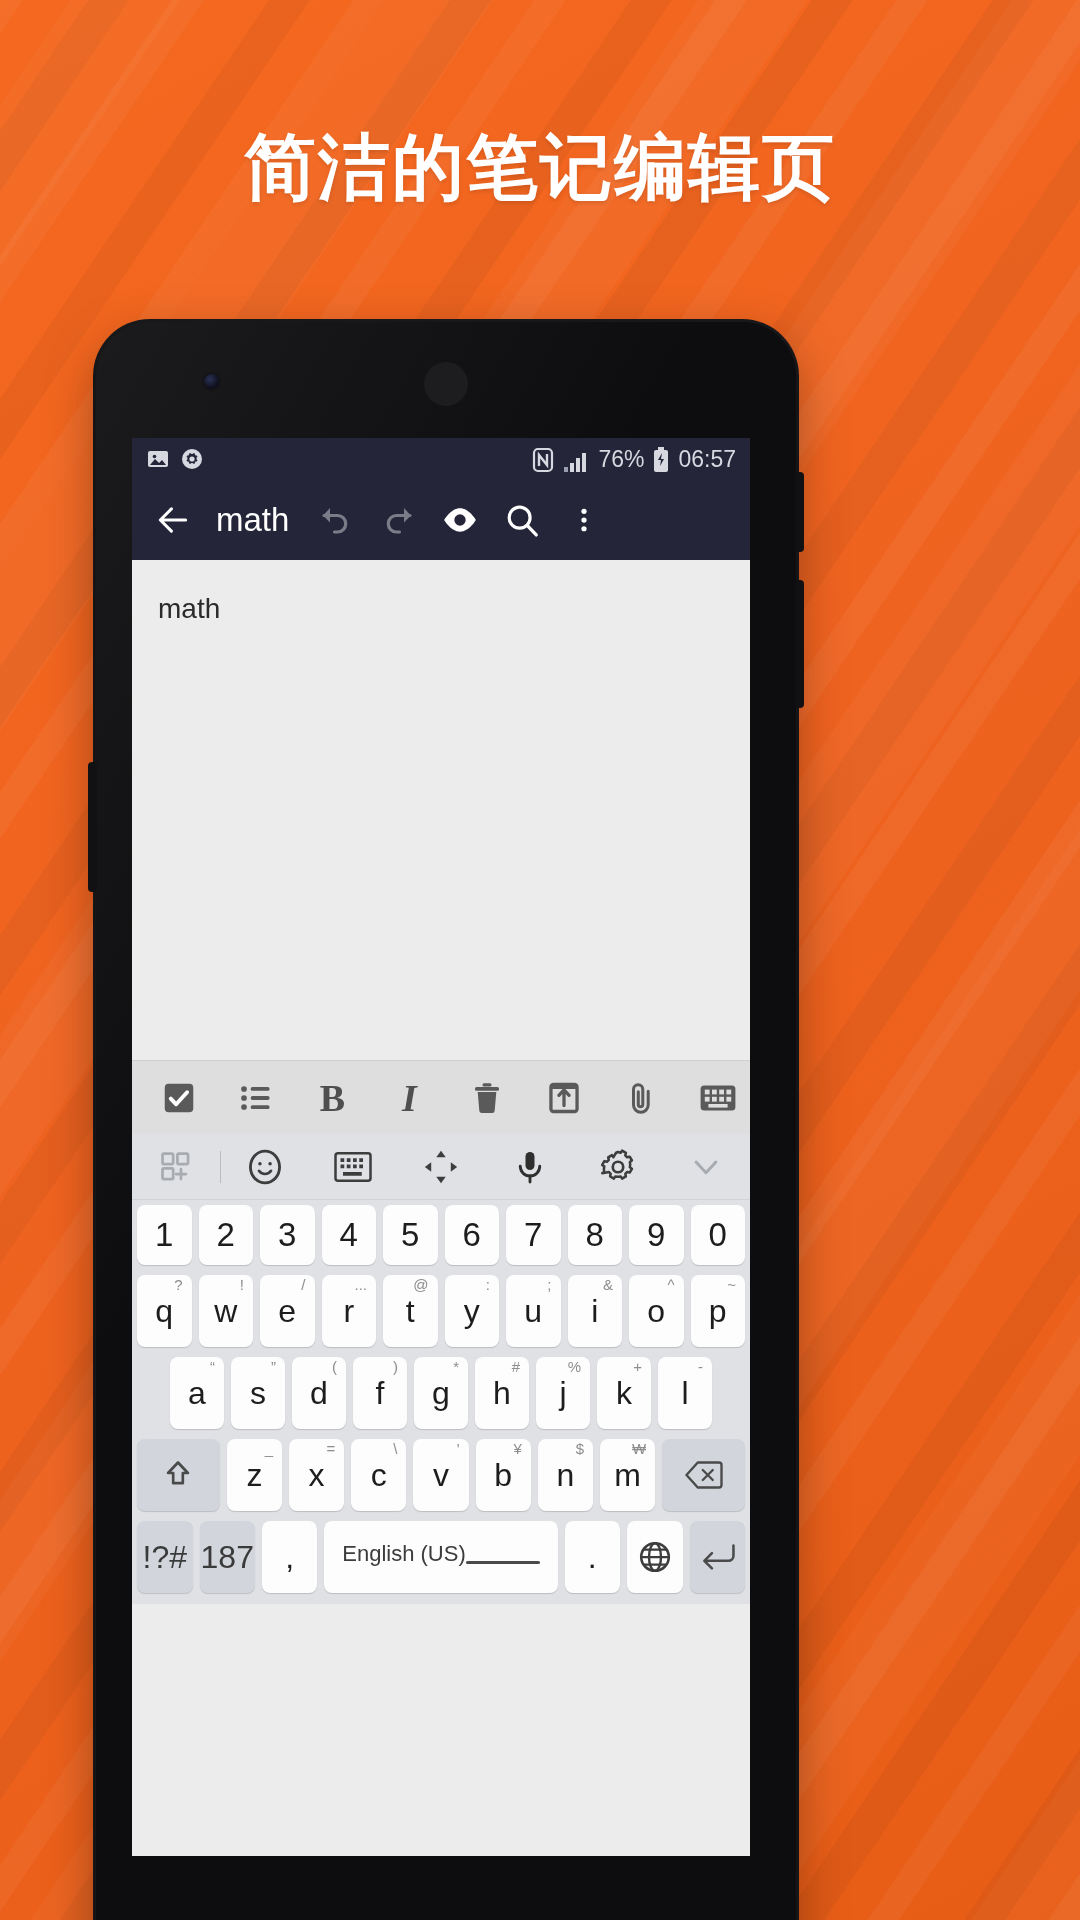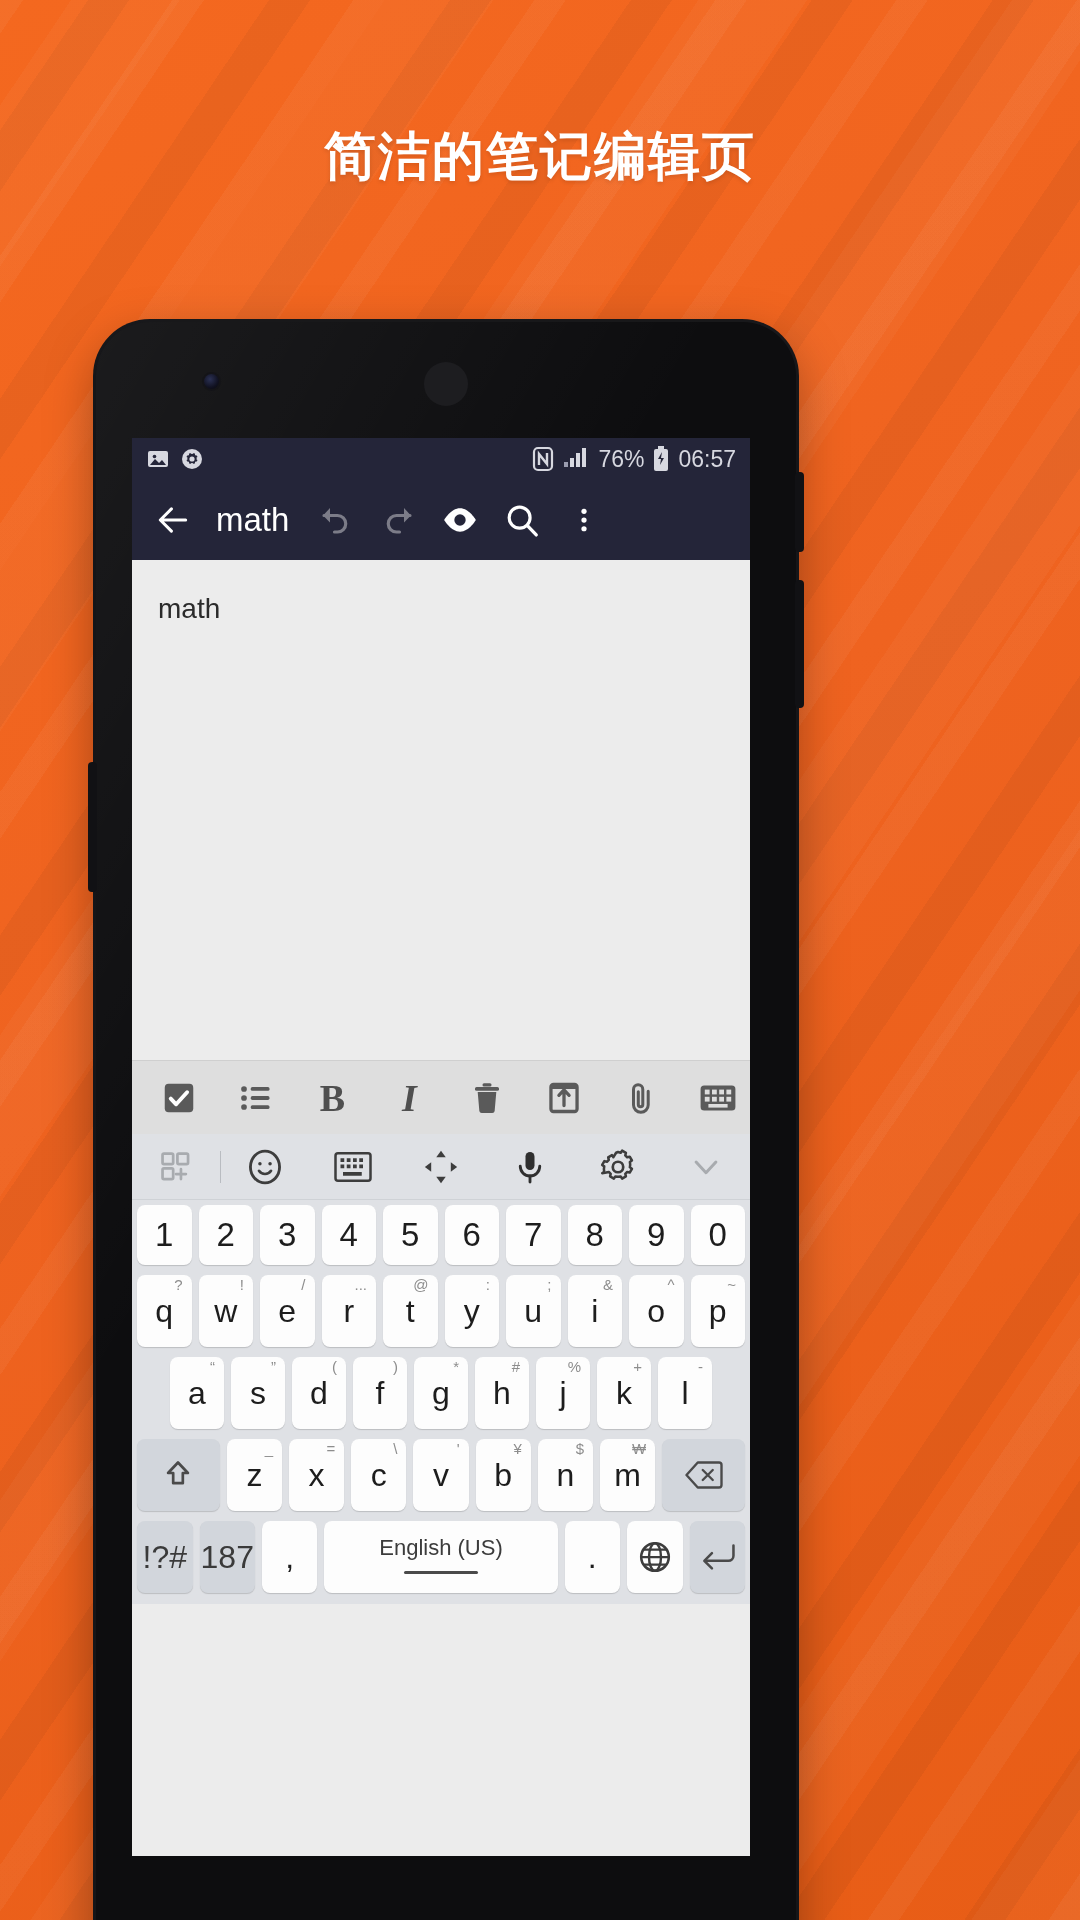--- a/index.html
+++ b/index.html
@@ -40,21 +40,21 @@
         rgba(0,0,0,0.0) 90px,
         rgba(0,0,0,0.0) 260px);
   }
 
   
   #headline {
     position: absolute;
     top: 128px; left: 0; width: 1080px;
     text-align: center;
     color: #ffffff;
-    font-size: 52px;
+    font-size: 72px;
     font-weight: bold;
     letter-spacing: 2px;
     line-height: 1.1;
     z-index: 5;
     text-shadow: 0 2px 4px rgba(0,0,0,0.12);
   }
 
   
   #phone {
     position: absolute;
@@ -107,21 +107,21 @@
   #statusbar {
     height: 42px;
     background: #242539;
     display: flex;
     align-items: center;
     padding: 0 14px;
     color: #d7d8e0;
     font-size: 23px;
   }
   #status-left  { display: flex; align-items: center; gap: 10px; }
-  #status-right { margin-left: auto; display: flex; align-items: flex-start; gap: 9px; }
+  #status-right { margin-left: auto; display: flex; align-items: flex-end; gap: 9px; }
   .sb-icon { display:flex; align-items:center; }
 
   
   #toolbar {
     height: 80px;
     background: #242539;
     display: flex;
     align-items: center;
     padding: 0 12px;
     gap: 0;
@@ -216,21 +216,21 @@
     top: 2px; right: 9px;
     font-size: 15px;
     color: #8d8d8d;
     line-height: 1;
   }
   .key.fn {
     background: #d2d6dc;
     color: #3a3a3a;
   }
   .key.wide-1-5 { flex: 1.5 1 0; }
-  .key.space    { flex: 4.2 1 0; font-size: 22px; color:#3c3c3c; flex-direction: column; }
+  .key.space    { flex: 4.2 1 0; font-size: 22px; color:#3c3c3c; flex-direction: row; }
   .key.space .sp-label { margin-top:-6px; }
   .key.space .sp-bar {
     width: 74px; height: 3px; background: #4a4a4a; margin-top: 10px; border-radius:2px;
   }
   .key .glyph { display:flex; align-items:center; justify-content:center; }
 
   #row-num  .key { height: 60px; font-size: 33px; }
   #row-q    .key { height: 72px; }
   #row-a    .key { height: 72px; }
   #row-z    .key { height: 72px; }

